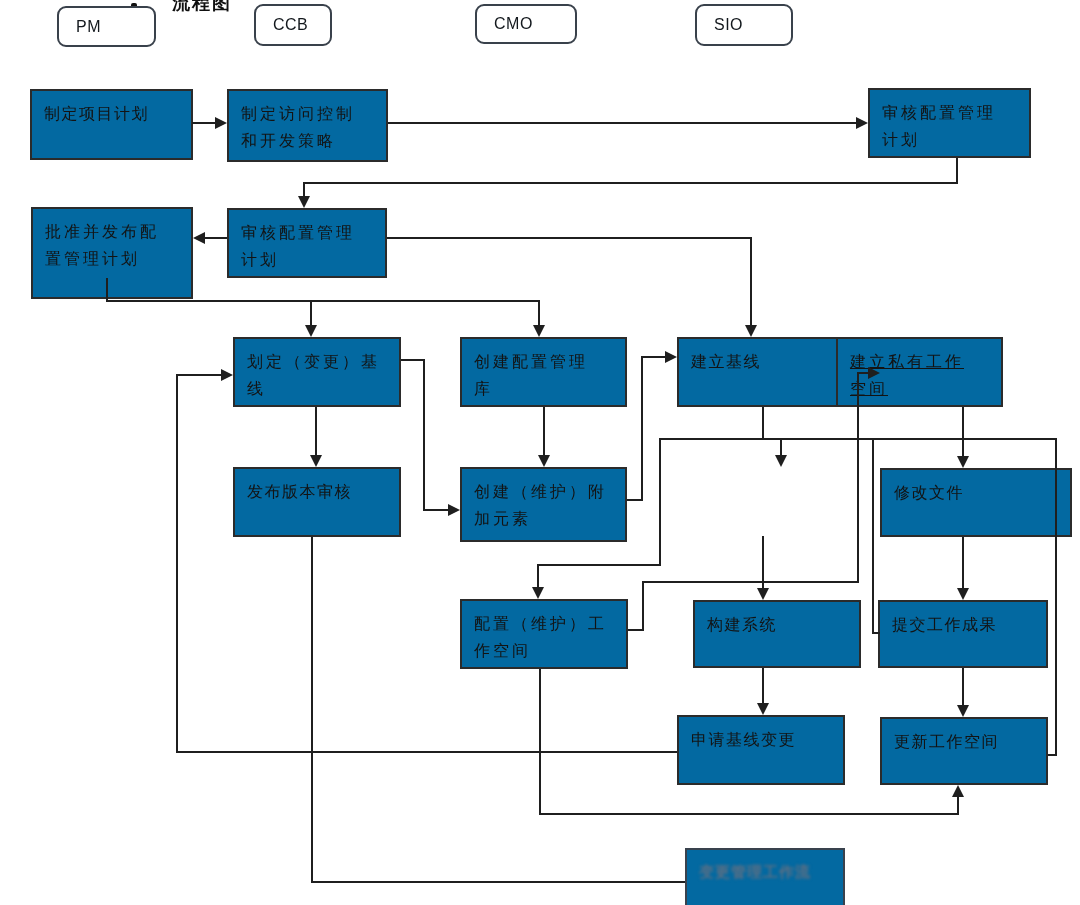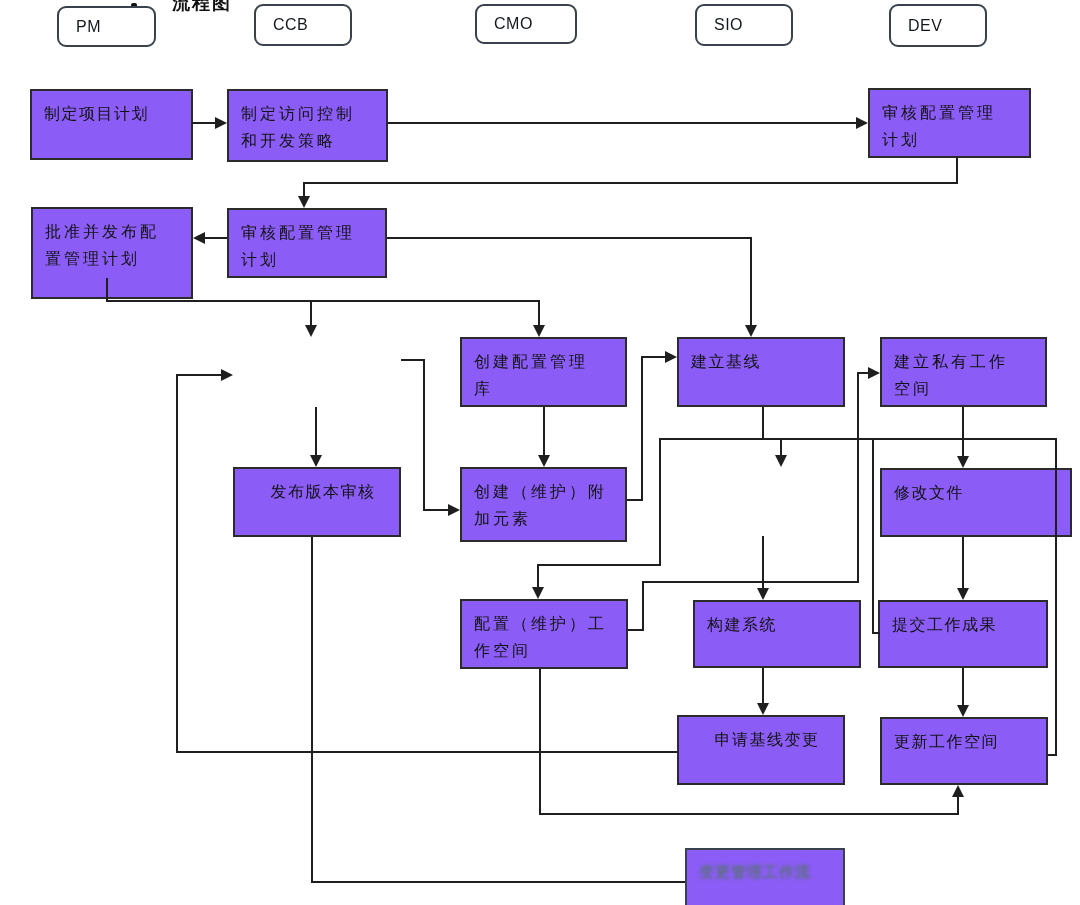--- a/index.html
+++ b/index.html
@@ -1,21 +1,21 @@
 <!DOCTYPE html>
 <html><head>
 <meta charset="utf-8">
 <style>
   html,body{margin:0;padding:0;background:#fff;}
   #stage{
     position:relative;width:1080px;height:905px;background:#ffffff;overflow:hidden;
     font-family:"Liberation Serif","DejaVu Serif",serif;
   }
   .box{
-    position:absolute;box-sizing:border-box;background:#8b5cf6;
+    position:absolute;box-sizing:border-box;background:#0369a1;
     border:2px solid #2b2b2b;color:#131313;
     font-size:16px;line-height:27px;letter-spacing:3px;
     padding:9px 0 0 12px;white-space:pre-line;
   }
   .box.ls1{letter-spacing:1.5px;}
   .hdr{
     position:absolute;box-sizing:border-box;background:#ffffff;
     border:2px solid #39414b;border-radius:9px;color:#13181d;
     font-family:"Liberation Sans","DejaVu Sans",sans-serif;font-size:16px;
     display:flex;align-items:center;padding-left:17px;letter-spacing:0.5px;
@@ -41,48 +41,49 @@
 </style>
 </head>
 <body>
 
 <div id="stage">
 
   <div class="bullet"></div>
   <div class="title-frag">流程图</div>
 
   <div class="hdr" style="left:57px;top:6px;width:99px;height:41px;">PM</div>
-  <div class="hdr" style="left:254px;top:4px;width:98px;height:42px;">CCB</div>
+  <div class="hdr" style="left:254px;top:4px;width:78px;height:42px;">CCB</div>
   <div class="hdr" style="left:475px;top:4px;width:102px;height:40px;">CMO</div>
   <div class="hdr" style="left:695px;top:4px;width:98px;height:42px;">SIO</div>
-  <div class="hdr" style="left:889px;top:4px;width:98px;height:43px;">DEV</div>
 
   <div class="box ls1" style="left:30px;top:89px;width:163px;height:71px;">制定项目计划</div>
   <div class="box" style="left:227px;top:89px;width:161px;height:73px;">制定访问控制
 和开发策略</div>
   <div class="box" style="left:868px;top:88px;width:163px;height:70px;">审核配置管理
 计划</div>
   <div class="box" style="left:31px;top:207px;width:162px;height:92px;">批准并发布配
 置管理计划</div>
   <div class="box" style="left:227px;top:208px;width:160px;height:70px;">审核配置管理
 计划</div>
+  <div class="box" style="left:233px;top:337px;width:168px;height:70px;">划定（变更）基
+线</div>
   <div class="box ls1" style="left:677px;top:337px;width:168px;height:70px;">建立基线</div>
   <div class="box" style="left:460px;top:337px;width:167px;height:70px;">创建配置管理
 库</div>
-  <div class="box" style="left:880px;top:337px;width:167px;height:70px;">建立私有工作
+  <div class="box" style="left:836px;top:337px;width:167px;height:70px;text-decoration:underline;">建立私有工作
 空间</div>
-  <div class="box ls1" style="left:233px;top:467px;width:168px;height:70px;text-align:center;">发布版本审核</div>
+  <div class="box ls1" style="left:233px;top:467px;width:168px;height:70px;">发布版本审核</div>
   <div class="box" style="left:460px;top:467px;width:167px;height:75px;">创建（维护）附
 加元素</div>
   <div class="box ls1" style="left:880px;top:468px;width:192px;height:69px;">修改文件</div>
   <div class="box" style="left:460px;top:599px;width:168px;height:70px;">配置（维护）工
 作空间</div>
   <div class="box ls1" style="left:677px;top:600px;width:168px;height:68px;margin-left:16px;">构建系统</div>
   <div class="box ls1" style="left:878px;top:600px;width:170px;height:68px;">提交工作成果</div>
-  <div class="box ls1" style="left:677px;top:715px;width:168px;height:70px;text-align:center;">申请基线变更</div>
+  <div class="box ls1" style="left:677px;top:715px;width:168px;height:70px;">申请基线变更</div>
   <div class="box ls1" style="left:880px;top:717px;width:168px;height:68px;">更新工作空间</div>
   <div class="box ls1" id="blur-box" style="left:685px;top:848px;width:160px;height:60px;"><span class="blur-label">变更管理工作流</span></div>
 
   <div class="h" style="left:192px;top:122px;width:28px;"></div>
   <div class="ar r" style="left:215px;top:117px;"></div>
 
   <div class="h" style="left:388px;top:122px;width:472px;"></div>
   <div class="ar r" style="left:856px;top:117px;"></div>
 
   <div class="v" style="left:956px;top:158px;height:26px;"></div>

